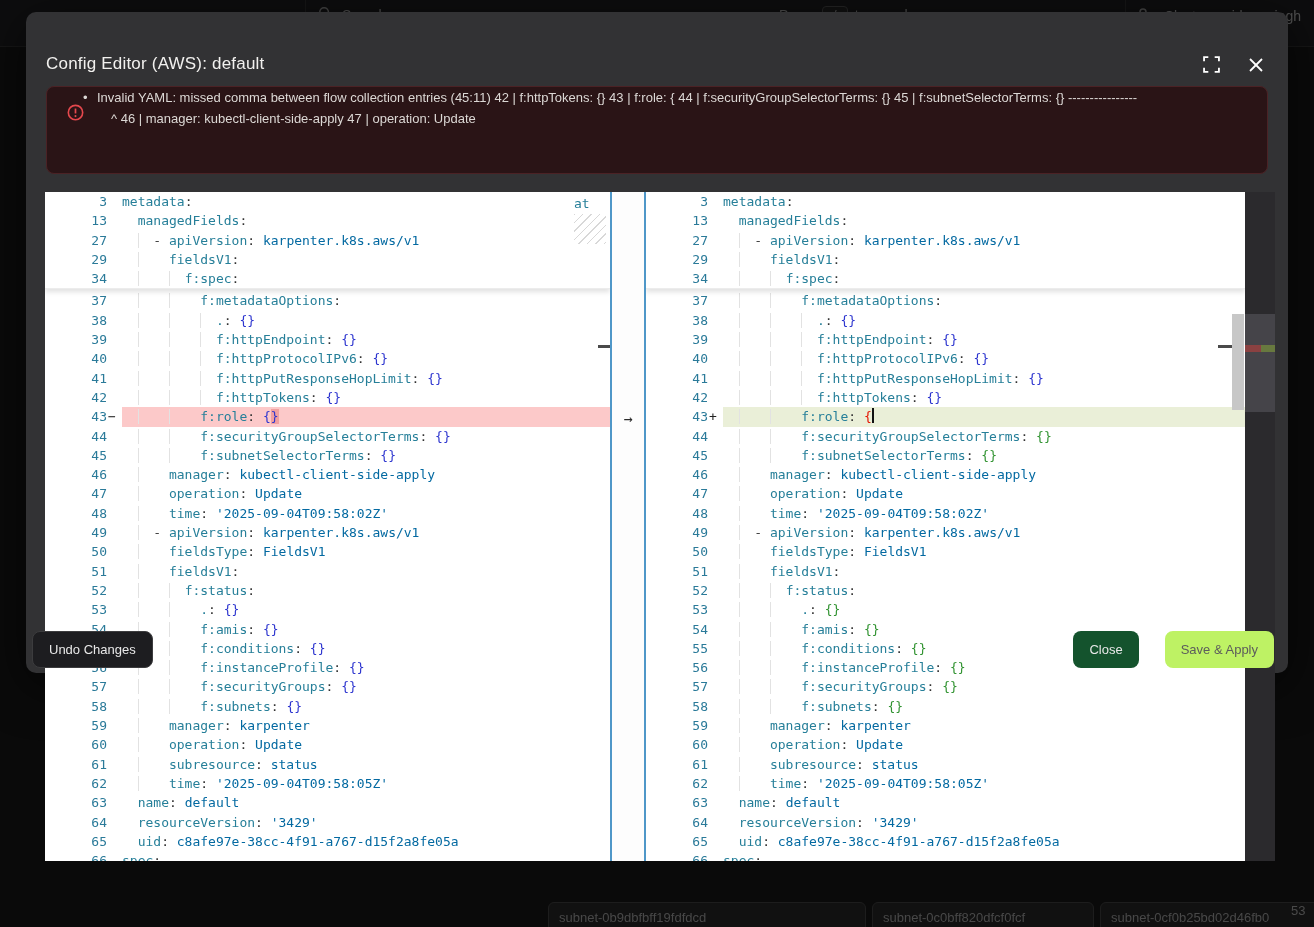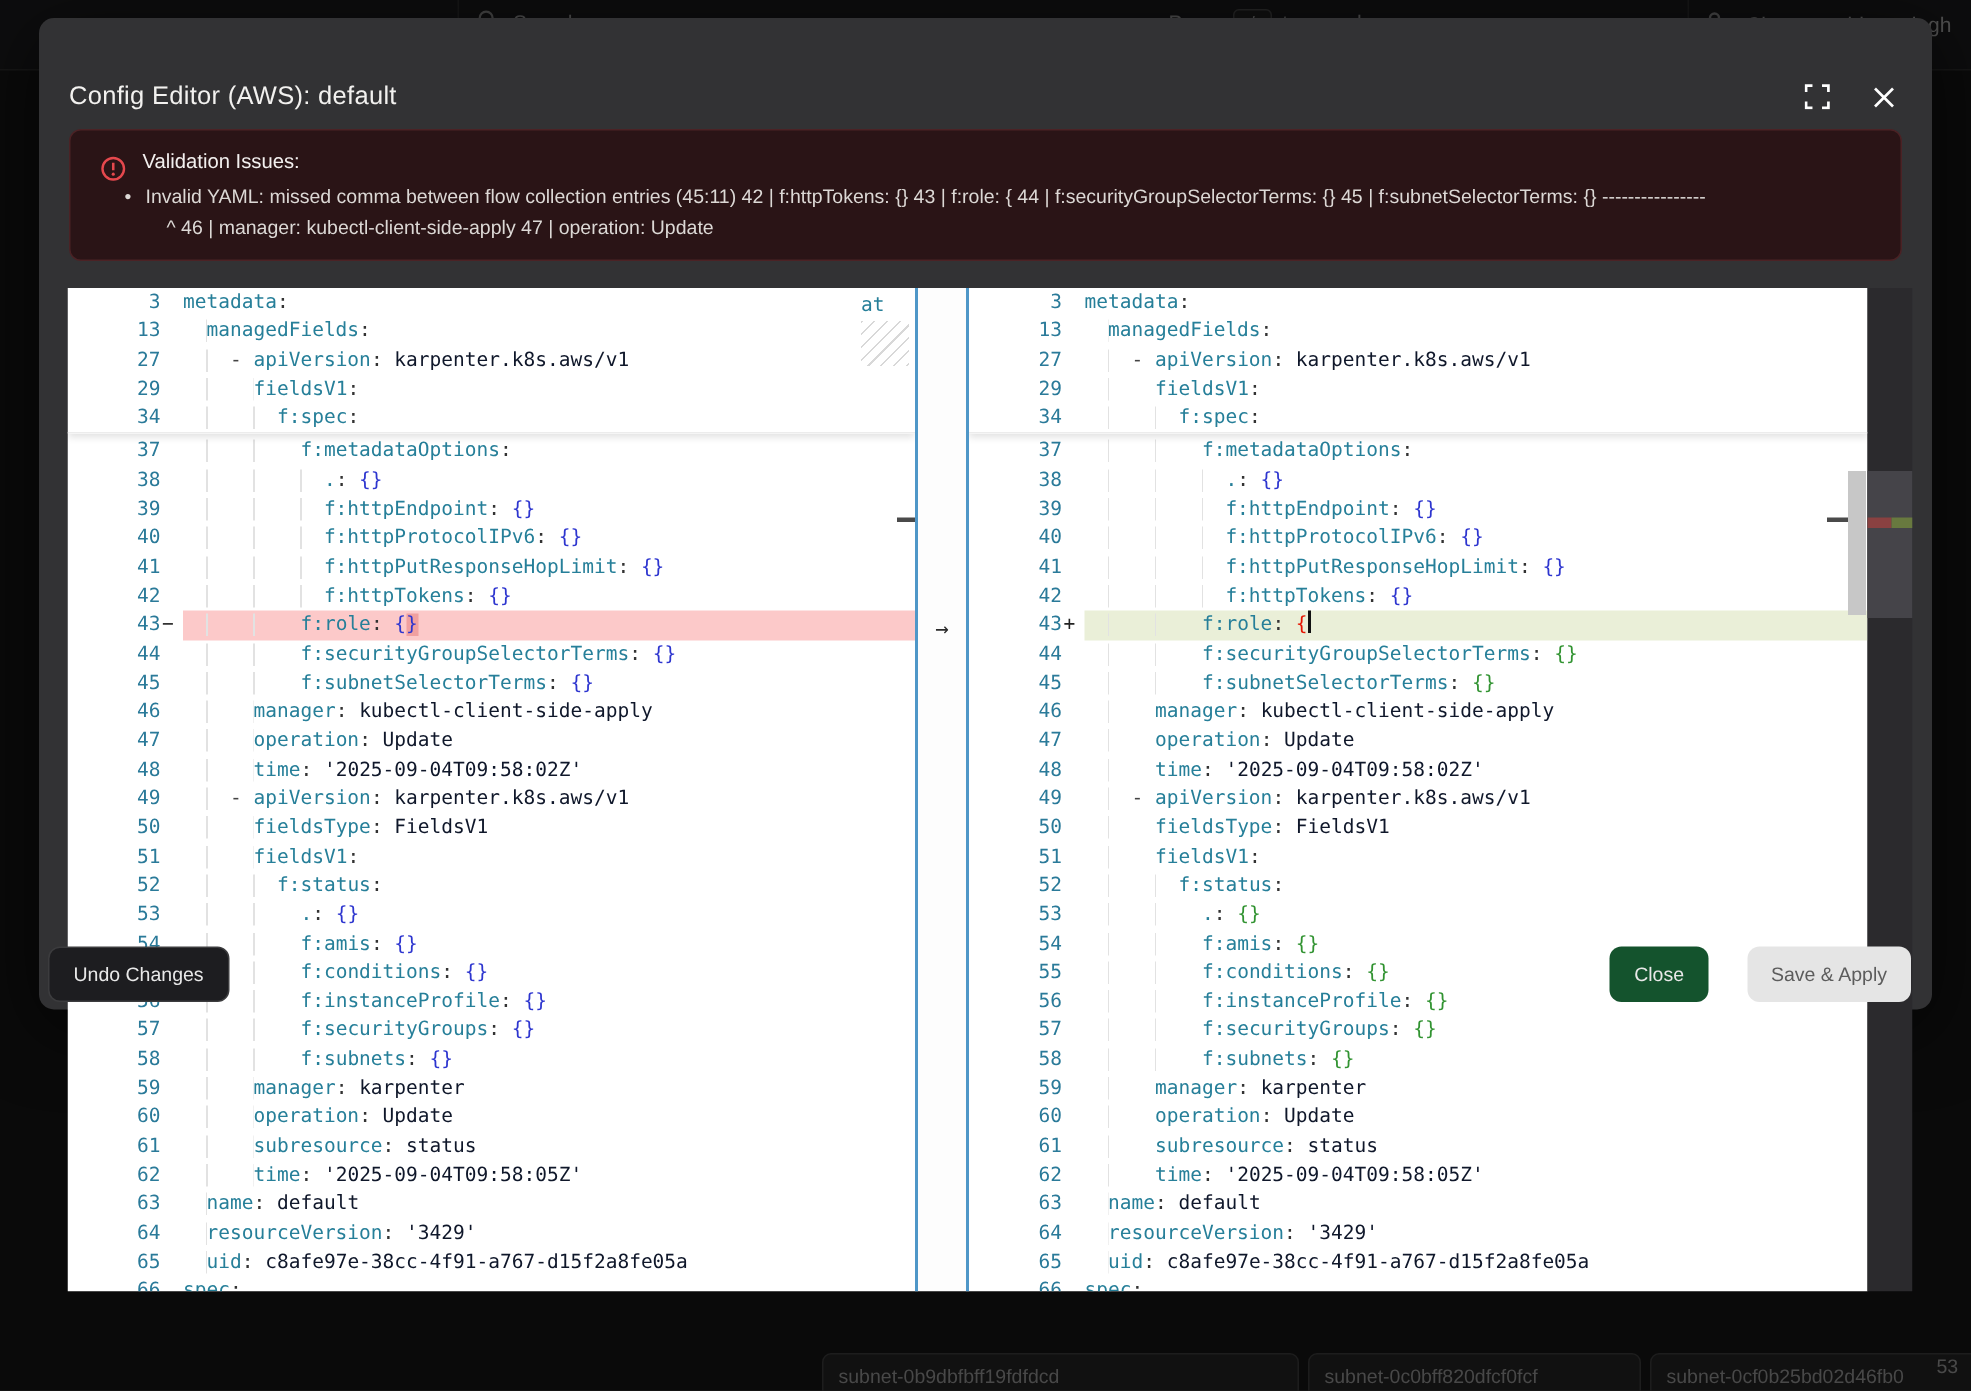--- a/index.html
+++ b/index.html
@@ -54,21 +54,21 @@
   .sticky{border-bottom:1px solid #ececec;box-shadow:0 3px 5px rgba(0,0,0,.12);position:relative;z-index:2;}
   .cbody{margin-top:2px;}
   .crow{display:flex;height:19.3px;line-height:19.3px;white-space:pre;
         font-family:"DejaVu Sans Mono","Liberation Mono",monospace;font-size:13px;}
   .ln{flex:0 0 62px;width:62px;text-align:right;color:#2a7a99;}
   .mk{flex:0 0 14px;width:14px;color:#222;padding-left:1px;}
   .cd{flex:1 1 auto;}
   .crow.del .cd{background:#fcc9c9;}
   .crow.ins .cd{background:#eaefd8;}
   .tk.k{color:#267f99;}
-  .tk.v{color:#0f172a;}
+  .tk.v{color:#0369a1;}
   .tk.b{color:#2d35cf;}
   .tk.g{color:#319331;}
   .tk.r{color:#e51400;}
   .tk.p{color:#333;}
   .tk.d{color:#444;}
   .tk.hd{background:#f0a0a0;}
   .tk.s{background-image:repeating-linear-gradient(to right,transparent 0 15.6px,#e2e2e2 15.6px 16.6px,transparent 16.6px 31.3px);}
   .cursor{display:inline-block;width:0;border-left:2px solid #111;height:15px;vertical-align:-2px;}
   .hatch{position:absolute;left:527px;top:4px;width:38px;height:54px;background:#fff;z-index:3;}
   .hatch-txt{font:13px "DejaVu Sans Mono",monospace;color:#267f99;padding-left:2px;}
@@ -80,21 +80,21 @@
   .ruler{position:absolute;left:1200px;top:0;bottom:0;width:30px;background:#2b2a2d;}
   .ruler-vp{position:absolute;left:0;right:0;top:122px;height:98px;background:#454449;}
   .ruler-del{position:absolute;left:0;width:16px;top:153px;height:7px;background:#8a4141;}
   .ruler-ins{position:absolute;left:16px;right:0;top:153px;height:7px;background:#68793f;}
   
   .m-footer{position:absolute;left:14px;right:14px;bottom:5px;height:37px;display:flex;align-items:center;}
   .btn{height:37px;border-radius:8px;font-size:13px;padding:0 16px;cursor:pointer;border:none;
        font-family:"Liberation Sans",sans-serif;}
   .btn-undo{background:#1d1d20;color:#e8e8e8;border:1px solid #3c3c3e;margin-left:-8px;text-align:center;}
   .btn-close{background:#14532d;color:#e8e8e8;}
-  .btn-save{background:#e5e5e5;color:#5c5c5c;margin-left:26px;cursor:default;text-align:center;}
+  .btn-save{background:#bef264;color:#5c5c5c;margin-left:26px;cursor:default;text-align:center;}
   .spacer{flex:1;}
 </style>
 </head>
 <body>
 
 <div class="stage">
 
   <div class="topbar">
     <div class="tb-divider" style="left:305px"></div>
     <div class="tb-divider" style="left:1125px"></div>
@@ -159,21 +159,20 @@
     </div>
 
     <div class="banner">
       <span class="b-icon">
         <svg width="17" height="17" viewBox="0 0 18 18">
             <circle cx="9" cy="9" r="7.6" fill="none" stroke="#e5484d" stroke-width="1.7"></circle>
             <line x1="9" y1="4.8" x2="9" y2="10" stroke="#e5484d" stroke-width="1.8"></line>
             <circle cx="9" cy="12.8" r="1.1" fill="#e5484d"></circle>
           </svg>
       </span>
-      <div class="b-title">Validation Issues:</div>
       <div class="b-item">
         <span class="b-bullet">•</span>
         <div>
           <div>Invalid YAML: missed comma between flow collection entries (45:11) 42 | f:httpTokens: {} 43 | f:role: { 44 | f:securityGroupSelectorTerms: {} 45 | f:subnetSelectorTerms: {} ----------------</div>
           <div class="b-line2">^ 46 | manager: kubectl-client-side-apply 47 | operation: Update</div>
         </div>
       </div>
     </div>
 
     <div class="editor">

